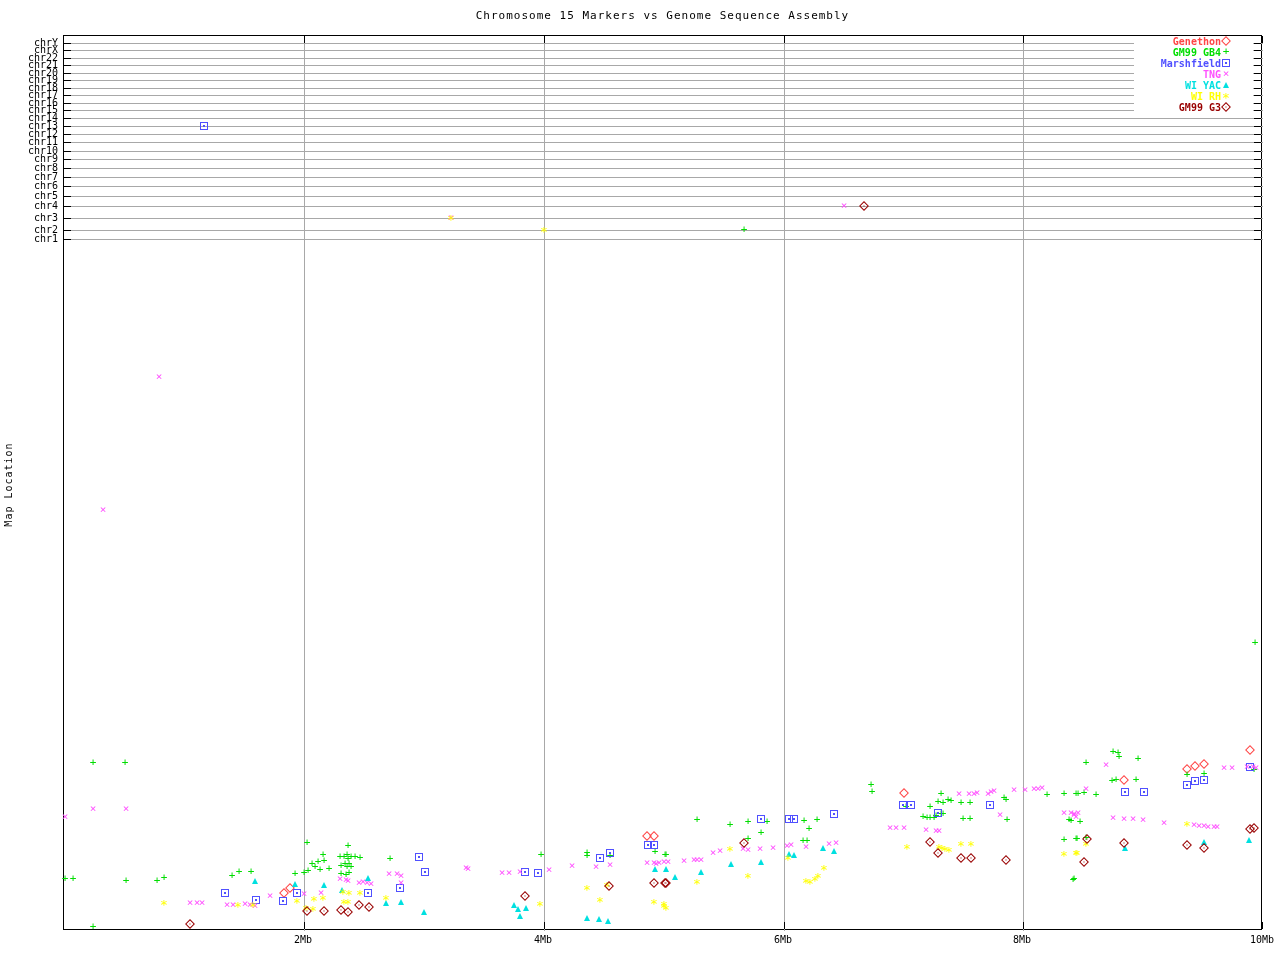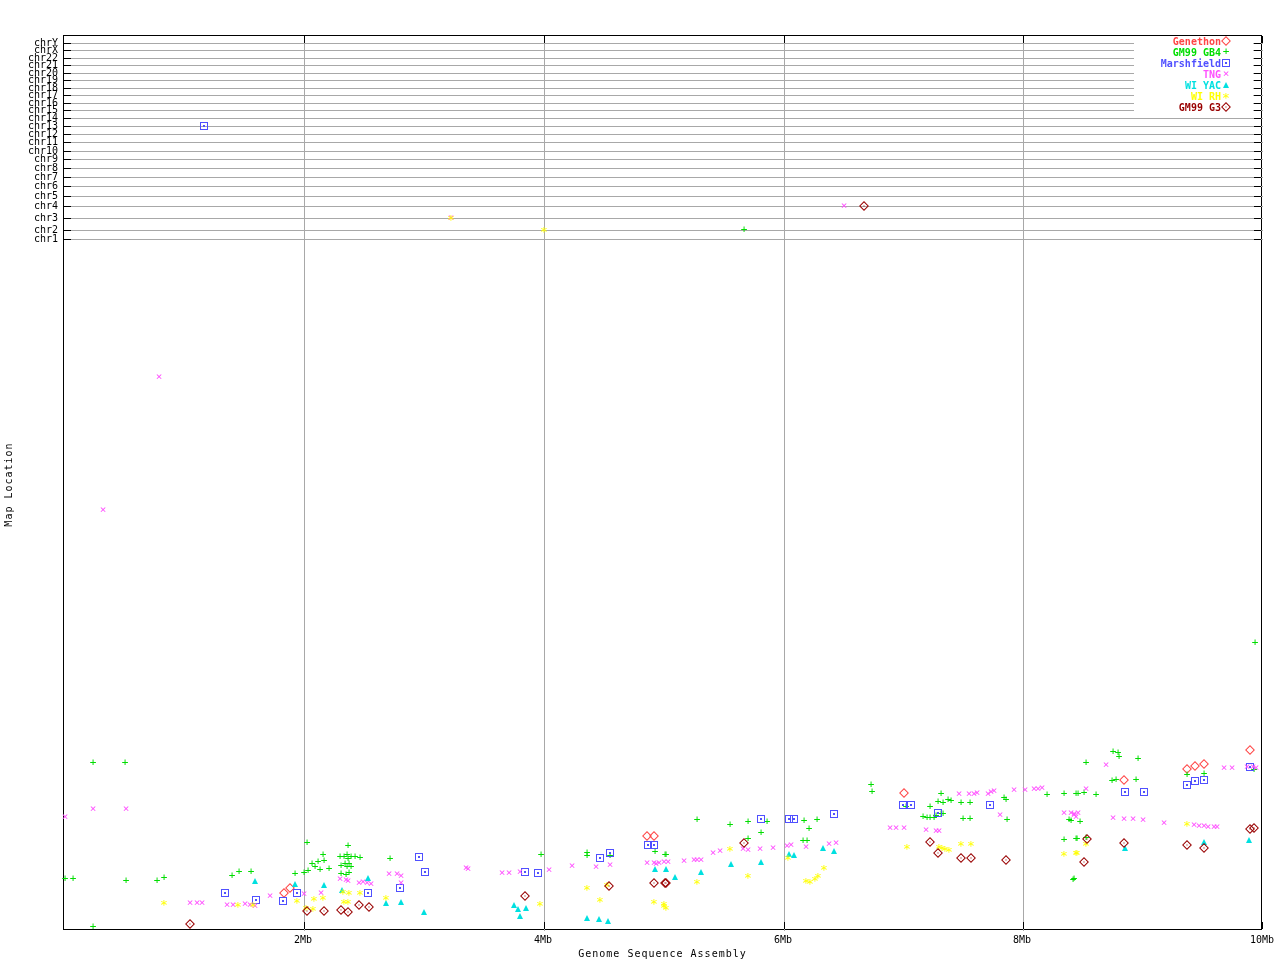--- a/index.html
+++ b/index.html
@@ -31,20 +31,21 @@
   .pt-ddiamond i{position:absolute;left:2px;top:2px;width:1px;height:1px;background:currentColor;display:block;}
   .pt-sqdot{width:6px;height:6px;border:1px solid;transform:translate(-50%,-50%);}
   .pt-sqdot i{position:absolute;left:2px;top:2px;width:2px;height:2px;background:currentColor;display:block;}
   .pt-tri{width:0;height:0;border-left:3px solid transparent;border-right:3px solid transparent;
           border-bottom:6px solid;transform:translate(-50%,-50%);}
 </style>
 </head>
 <body>
 
 <div id="root">
+  <div class="title">Chromosome 15 Markers vs Genome Sequence Assembly</div>
   <div class="yaxis-title">Map Location</div>
   <div class="plot" id="plot">
       <div class="hline" style="top: 7px; width: 1199px; background: rgb(168, 168, 168);"></div>
       <div class="tick" style="left: 0px; top: 7px; width: 7px; height: 1px;"></div>
       <div class="tick" style="right: 0px; top: 7px; width: 7px; height: 1px; z-index: 6;"></div>
       <div class="hline" style="top: 14px; width: 1199px; background: rgb(168, 168, 168);"></div>
       <div class="tick" style="left: 0px; top: 14px; width: 7px; height: 1px;"></div>
       <div class="tick" style="right: 0px; top: 14px; width: 7px; height: 1px; z-index: 6;"></div>
       <div class="hline" style="top: 22px; width: 1199px; background: rgb(168, 168, 168);"></div>
       <div class="tick" style="left: 0px; top: 22px; width: 7px; height: 1px;"></div>
@@ -611,21 +612,20 @@
       <div class="chrom-label" style="top: 229px;">chr2</div>
       <div class="chrom-label" style="top: 238px;">chr1</div>
     </div>
   <div id="xlabels">
       <div class="xtick-label" style="left: 303px;">2Mb</div>
       <div class="xtick-label" style="left: 543px;">4Mb</div>
       <div class="xtick-label" style="left: 783px;">6Mb</div>
       <div class="xtick-label" style="left: 1022px;">8Mb</div>
       <div class="xtick-label" style="left: 1262px;">10Mb</div>
     </div>
-  <div class="xaxis-title">Genome Sequence Assembly</div>
   <div class="legend" id="legend">
       <div class="lg-row">
         <div class="lg-label" style="color: rgb(255, 69, 69);">Genethon</div>
         <div class="lg-glyph">
           <div class="pt pt-odiamond" style="color: rgb(255, 69, 69); position: relative;"></div>
         </div>
       </div>
       <div class="lg-row">
         <div class="lg-label" style="color: rgb(0, 221, 0);">GM99 GB4</div>
         <div class="lg-glyph">

